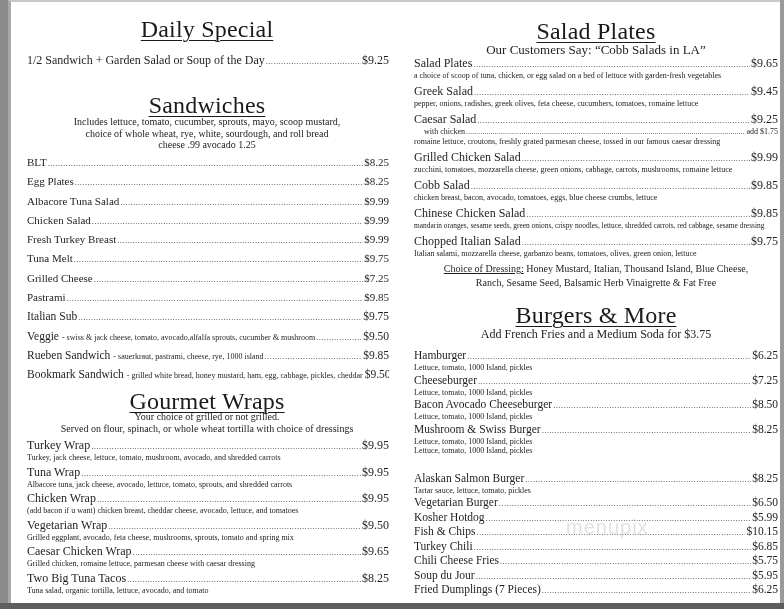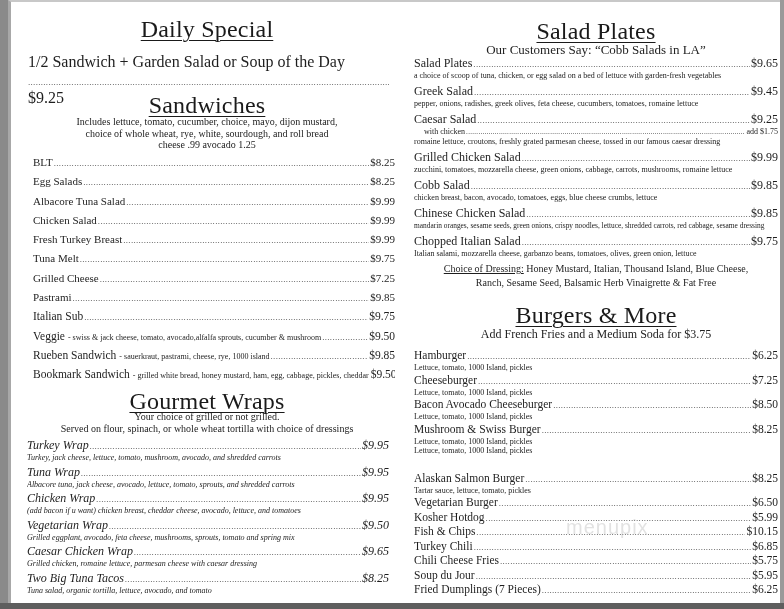--- a/index.html
+++ b/index.html
@@ -30,31 +30,31 @@
   .row .dots { flex: 1 1 auto; overflow: hidden; margin: 0 1px; }
   .row .dots::after {
     content: "...................................................................................................................................................................................................................................";
     font-size: 9px; letter-spacing: 0.3px; color: #333;
   }
   .row .price { flex: 0 0 auto; }
   .desc { font-size: 8px; line-height: 9px; white-space: nowrap; overflow: hidden; color: #222; }
 
   
   .daily-title { position: absolute; top: 14px; left: 0; width: 364px; }
-  .daily-row { position: absolute; top: 51px; left: 2px; width: 362px; font-size: 16px; flex-direction: column; }
+  .daily-row { position: absolute; top: 51px; left: 2px; width: 362px; font-size: 12px; }
   .sand-title { position: absolute; top: 90px; left: 0; width: 364px; }
   .sand-sub { position: absolute; top: 114px; left: 0; width: 364px; }
-  .sand-list { position: absolute; top: 151px; left: 2px; width: 362px; margin-left: 6px; }
+  .sand-list { position: absolute; top: 151px; left: 2px; width: 362px; }
   .sand-list .row { font-size: 11px; height: 19.3px; line-height: 19.3px; }
   .sand-list .row.big { font-size: 11.5px; }
   .wraps-title { position: absolute; top: 386px; left: 0; width: 364px; }
   .wraps-sub { position: absolute: top: 410px; }
   .wraps-sub { position: absolute; top: 409px; left: 0; width: 364px; }
   .wraps-list { position: absolute; top: 436px; left: 2px; width: 362px; }
-  .wrap-item { height: 26.5px; font-style: italic; }
+  .wrap-item { height: 26.5px; }
   .wrap-item .row { font-size: 12px; line-height: 14px; }
 
   
   .salad-title { position: absolute; top: 16px; left: 0; width: 364px; }
   .salad-sub { position: absolute; top: 40px; left: 0; width: 364px; }
   .salad-list { position: absolute; top: 54px; left: 0; width: 364px; }
   .salad-item { height: 28px; }
   .salad-item .row { font-size: 12px; line-height: 14px; }
   .salad-item.caesar { height: 38px; }
   .salad-item .sub-row { font-size: 8px; line-height: 9px; padding-left: 10px; }
@@ -80,33 +80,33 @@
   <div class="col col-left">
     <div class="section-title daily-title">Daily Special</div>
     <div class="row daily-row">
       <span class="name">1/2 Sandwich + Garden Salad or Soup of the Day</span>
       <span class="dots"></span>
       <span class="price">$9.25</span>
     </div>
 
     <div class="section-title sand-title">Sandwiches</div>
     <div class="section-sub sand-sub">
-      <div>Includes lettuce, tomato, cucumber, choice, mayo, dijon mustard,</div>
+      <div>Includes lettuce, tomato, cucumber, sprouts, mayo, scoop mustard,</div>
       <div>choice of whole wheat, rye, white, sourdough, and roll bread</div>
       <div>cheese .99  avocado 1.25</div>
     </div>
 
     <div class="sand-list">
       <div class="row">
           <span class="name">BLT</span>
           <span class="dots"></span>
           <span class="price">$8.25</span>
         </div>
       <div class="row">
-          <span class="name">Egg Salads</span>
+          <span class="name">Egg Plates</span>
           <span class="dots"></span>
           <span class="price">$8.25</span>
         </div>
       <div class="row">
           <span class="name">Albacore Tuna Salad</span>
           <span class="dots"></span>
           <span class="price">$9.99</span>
         </div>
       <div class="row">
           <span class="name">Chicken Salad</span>

